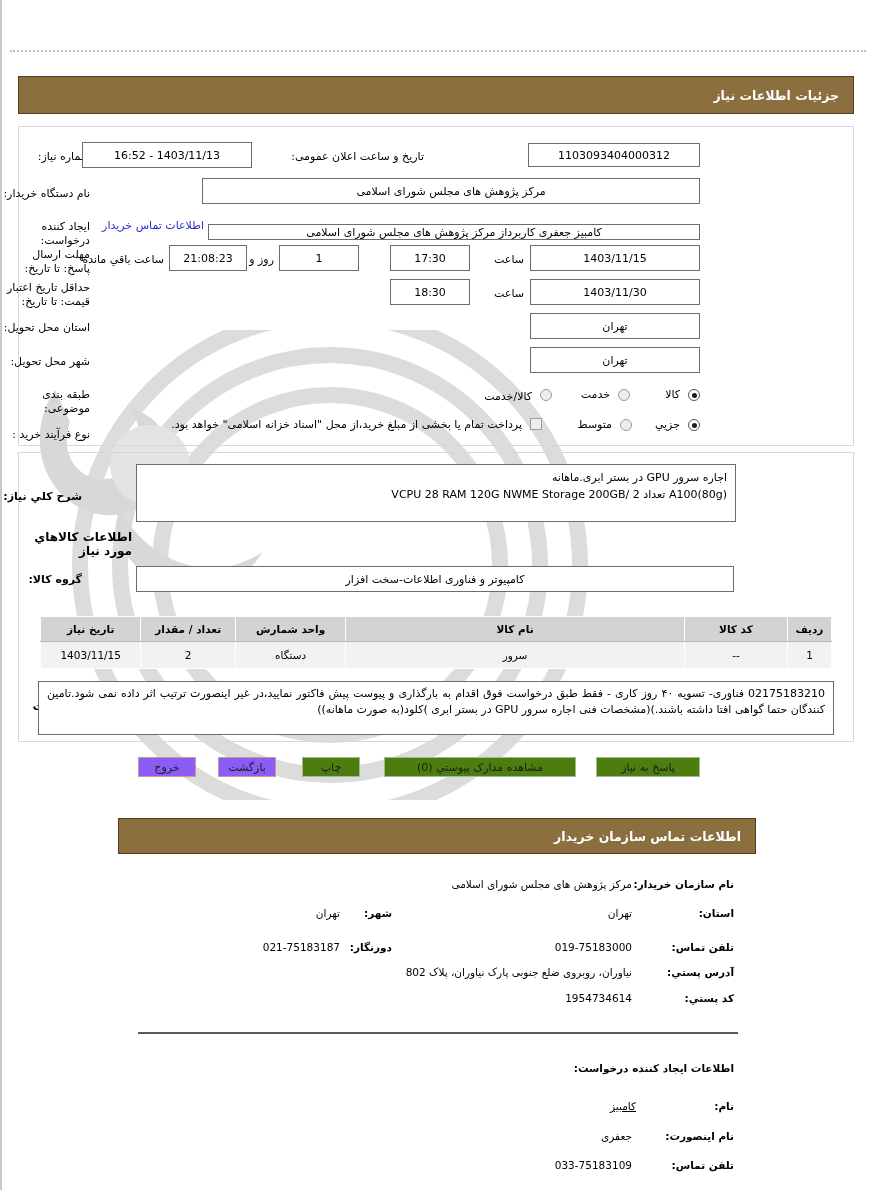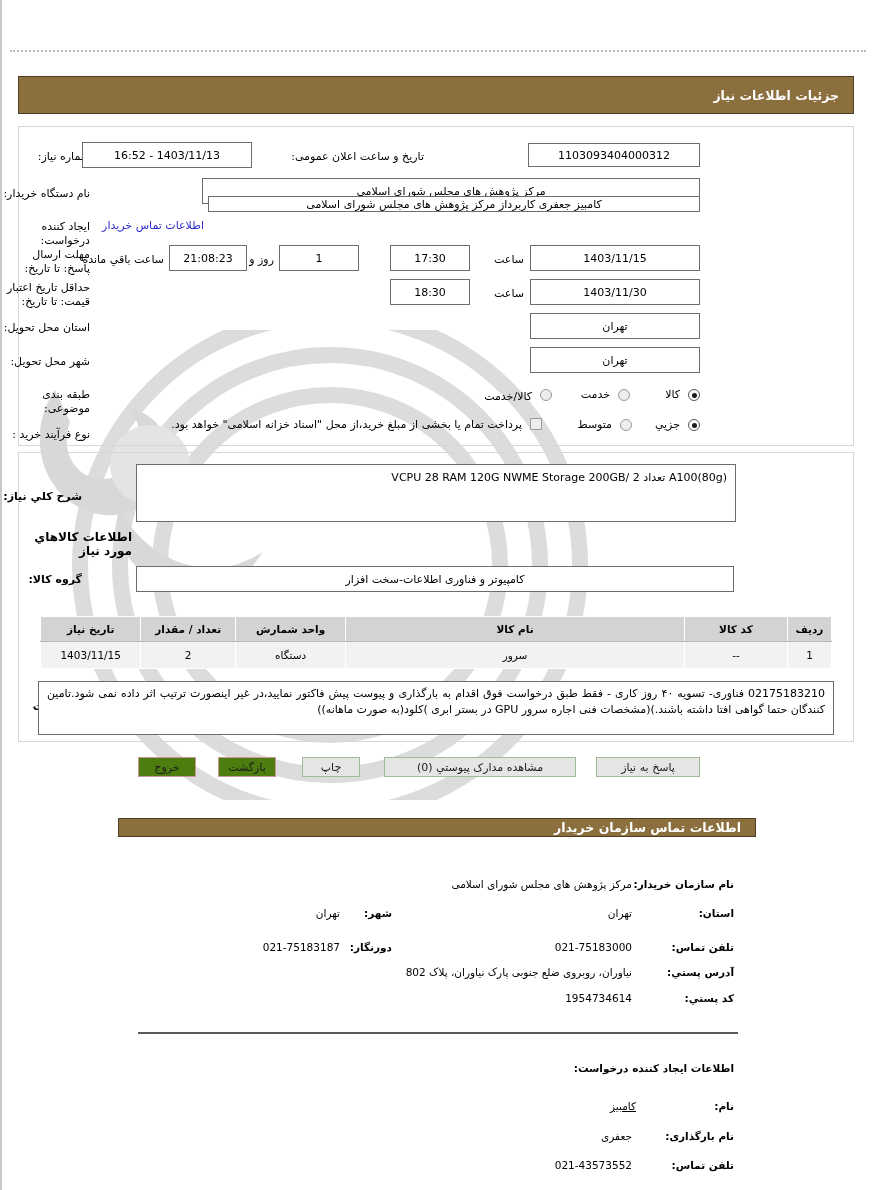--- a/index.html
+++ b/index.html
@@ -52,21 +52,21 @@
     font-size: 12.5px;
     box-sizing: border-box;
     display: flex;
     align-items: center;
     justify-content: flex-start;
     padding: 0 14px;
     position: absolute;
     z-index: 3;
   }
   #bar-need-details { left: 18px; top: 76px; width: 836px; height: 38px; }
-  #bar-contact      { left: 118px; top: 818px; width: 638px; height: 19px; }
+  #bar-contact      { left: 118px; top: 818px; width: 638px; height: 36px; }
 
   
   .panel {
     position: absolute;
     border: 1px solid #d7d7d7;
     background: transparent;
     box-sizing: border-box;
     z-index: 2;
   }
   #panel-top     { left: 18px; top: 126px; width: 836px; height: 320px; }
@@ -166,22 +166,22 @@
     position: absolute;
     box-sizing: border-box;
     height: 20px;
     display: flex;
     align-items: center;
     justify-content: center;
     font-size: 11px;
     z-index: 6;
     cursor: pointer;
   }
-  .btn.green { background: #e5e5e5; border: 1px solid #9fbb97; color: #1d1d1d; }
-  .btn.pink  { background: #4d7c0f; border: 1px solid #c79a9a; color: #1d1d1d; }
+  .btn.green { background: #4d7c0f; border: 1px solid #9fbb97; color: #1d1d1d; }
+  .btn.pink  { background: #8b5cf6; border: 1px solid #c79a9a; color: #1d1d1d; }
 
   
   .ci-lbl {
     position: absolute;
     font-weight: bold;
     font-size: 10.5px;
     z-index: 5;
     white-space: nowrap;
   }
   .ci-val {
@@ -225,21 +225,21 @@
 
 <div class="lbl" style="right:782px; top:150px;">شماره نیاز:</div>
 <div class="box center" style="right:172px; top:143px; width:172px; height:24px;">1103093404000312</div>
 <div class="lbl" style="right:448px; top:150px;">تاریخ و ساعت اعلان عمومی:</div>
 <div class="box center" style="right:620px; top:142px; width:170px; height:26px;">1403/11/13 - 16:52</div>
 
 <div class="lbl" style="right:782px; top:187px;">نام دستگاه خریدار:</div>
 <div class="box center" style="right:172px; top:178px; width:498px; height:26px;">مرکز پژوهش های مجلس شورای اسلامی</div>
 
 <div class="lbl" style="right:782px; top:220px;">ایجاد کننده درخواست:</div>
-<div class="box center" style="right:172px; top:196px; width:492px; height:16px;">کامبیز جعفری کاربرداز مرکز پژوهش های مجلس شورای اسلامی</div>
+<div class="box center" style="right:172px; top:224px; width:492px; height:16px;">کامبیز جعفری کاربرداز مرکز پژوهش های مجلس شورای اسلامی</div>
 <div class="link" style="right:668px; top:219px;">اطلاعات تماس خریدار</div>
 
 <div class="lbl" style="right:782px; top:248px; width:86px;">مهلت ارسال پاسخ: تا تاریخ:</div>
 <div class="box center" style="right:172px; top:245px; width:170px; height:26px;">1403/11/15</div>
 <div class="lbl" style="right:348px; top:253px;">ساعت</div>
 <div class="box center" style="right:402px; top:245px; width:80px; height:26px;">17:30</div>
 <div class="box center" style="right:513px; top:245px; width:80px; height:26px;">1</div>
 <div class="lbl" style="right:598px; top:253px;">روز و</div>
 <div class="box center" style="right:625px; top:245px; width:78px; height:26px;">21:08:23</div>
 <div class="lbl" style="right:708px; top:253px;">ساعت باقي مانده</div>
@@ -268,20 +268,21 @@
 <div class="lbl" style="right:192px; top:418px;">جزیي</div>
 <div class="radio" style="right:240px; top:419px;"></div>
 <div class="lbl" style="right:260px; top:418px;">متوسط</div>
 <div class="checkbox" style="right:330px; top:418px;"></div>
 <div class="lbl" style="right:350px; top:418px;">پرداخت تمام یا بخشی از مبلغ خرید،از محل "اسناد خزانه اسلامی" خواهد بود.</div>
 
 <div class="panel" id="panel-bottom"></div>
 
 <div class="lbl lbl-b" style="right:790px; top:490px;">شرح کلي نیاز:</div>
 <div class="box multiline" style="right:136px; top:464px; width:600px; height:58px;">
+  <div>اجاره سرور GPU در بستر ابری.ماهانه</div>
   <div>A100(80g) تعداد 2 /VCPU 28   RAM 120G   NWME Storage 200GB</div>
 </div>
 
 <div class="lbl lbl-b" style="right:740px; top:530px; font-size:12px;padding-left:11px;">اطلاعات کالاهاي مورد نیاز</div>
 
 <div class="lbl lbl-b" style="right:790px; top:573px;">گروه کالا:</div>
 <div class="box center" style="right:138px; top:566px; width:598px; height:26px;">کامپیوتر و فناوری اطلاعات-سخت افزار</div>
 
 <table id="goods-table">
   <thead>
@@ -321,34 +322,34 @@
 
 <div class="ci-lbl" style="right:138px; top:878px;">نام سازمان خریدار:</div>
 <div class="ci-val" style="right:240px; top:878px;">مرکز پژوهش های مجلس شورای اسلامی</div>
 
 <div class="ci-lbl" style="right:138px; top:907px;">استان:</div>
 <div class="ci-val" style="right:240px; top:907px;">تهران</div>
 <div class="ci-lbl" style="right:480px; top:907px;">شهر:</div>
 <div class="ci-val" style="right:532px; top:907px;">تهران</div>
 
 <div class="ci-lbl" style="right:138px; top:941px;">تلفن تماس:</div>
-<div class="ci-val" style="right:240px; top:941px;">021-75183000</div>
+<div class="ci-val" style="right:240px; top:941px;">019-75183000</div>
 <div class="ci-lbl" style="right:480px; top:941px;">دورنگار:</div>
 <div class="ci-val" style="right:532px; top:941px;">021-75183187</div>
 
 <div class="ci-lbl" style="right:138px; top:966px;">آدرس پستي:</div>
 <div class="ci-val" style="right:240px; top:966px;">نیاوران، روبروی ضلع جنوبی پارک نیاوران، پلاک 802</div>
 
 <div class="ci-lbl" style="right:138px; top:992px;">کد پستي:</div>
 <div class="ci-val" style="right:240px; top:992px;">1954734614</div>
 
 <div class="hr-bottom"></div>
 
 <div class="ci-lbl" style="right:138px; top:1062px;">اطلاعات ایجاد کننده درخواست:</div>
 
 <div class="ci-lbl" style="right:138px; top:1100px;">نام:</div>
 <div class="ci-val" style="right:236px; top:1100px;text-decoration:underline;">کامبیز</div>
 
-<div class="ci-lbl" style="right:138px; top:1130px;">نام بارگذاری:</div>
+<div class="ci-lbl" style="right:138px; top:1130px;">نام اینصورت:</div>
 <div class="ci-val" style="right:240px; top:1130px;">جعفری</div>
 
 <div class="ci-lbl" style="right:138px; top:1159px;">تلفن تماس:</div>
-<div class="ci-val" style="right:240px; top:1159px;">021-43573552</div>
+<div class="ci-val" style="right:240px; top:1159px;">033-75183109</div>
 
 </body></html>

